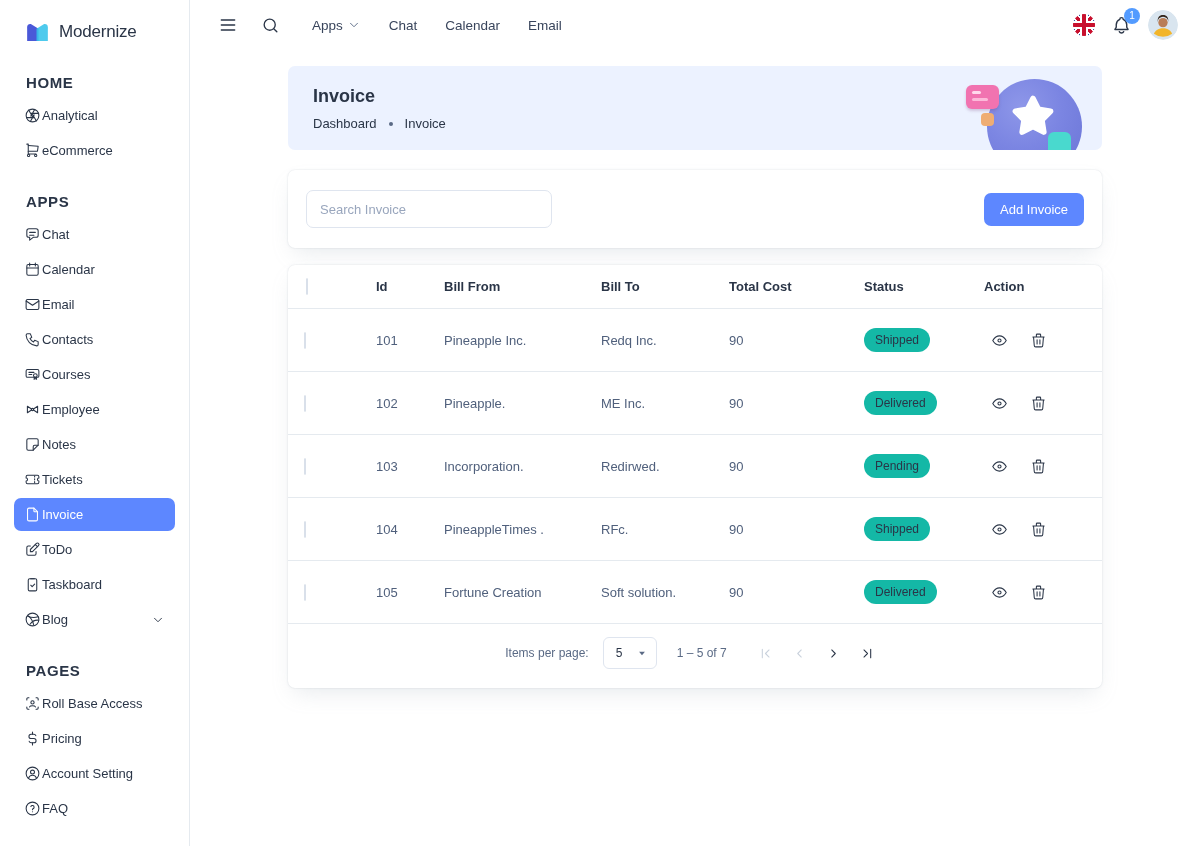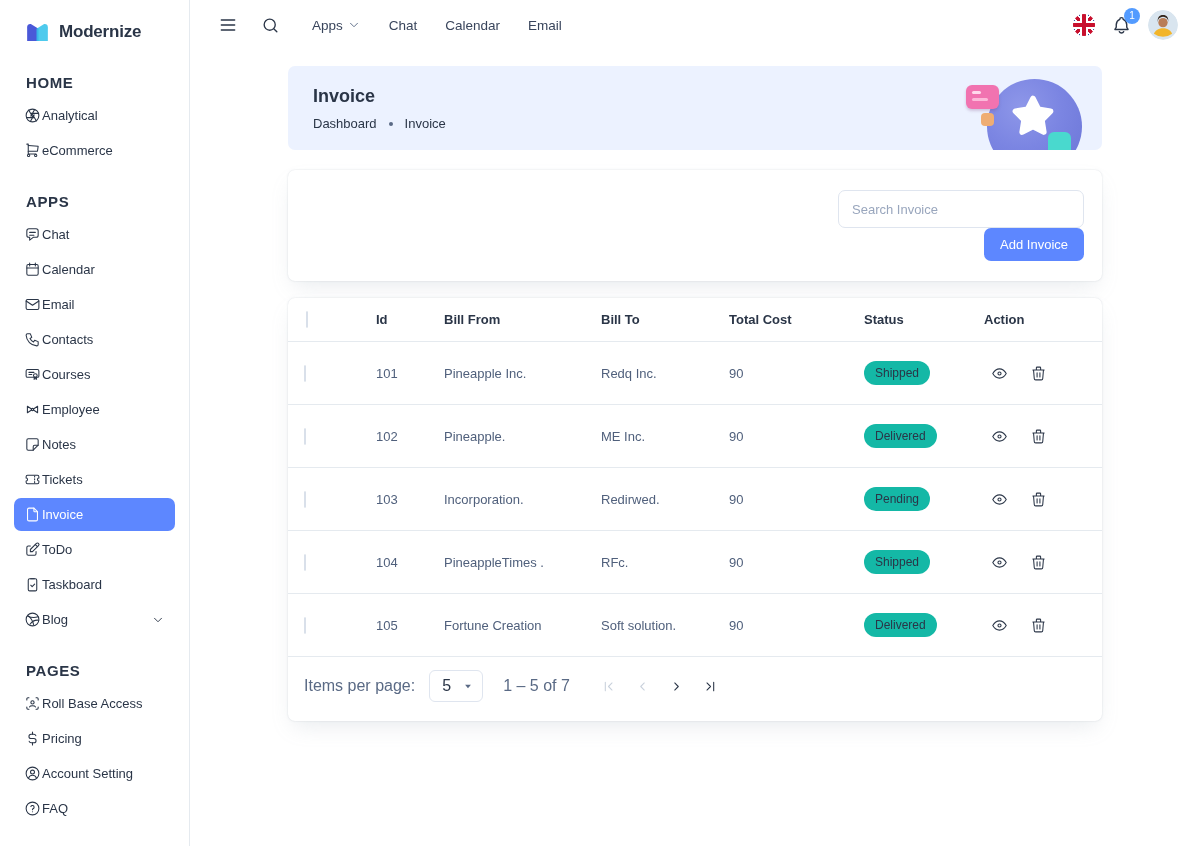--- a/index.html
+++ b/index.html
@@ -3,21 +3,21 @@
 <meta charset="utf-8">
 <style>
   * { margin:0; padding:0; box-sizing:border-box; }
   html,body { width:1200px; height:846px; overflow:hidden; background:#fff;
     font-family:"Liberation Sans", sans-serif; color:#2A3547; font-size:13px; }
   .app { display:flex; width:1200px; height:846px; }
 
   
   .sidebar { width:190px; min-width:190px; border-right:1px solid #e5eaef; padding:18px 14px 10px 14px; background:#fff; }
   .logo { display:flex; align-items:center; gap:8px; padding:2px 0 4px 10px; }
-  .logo-text { font-size:17px; font-weight:bold; color:#2A3547; letter-spacing:-0.2px; }
+  .logo-text { font-size:17px; font-weight:normal; color:#2A3547; letter-spacing:-0.2px; }
   .sec-label { font-size:15px; font-weight:bold; color:#2A3547; letter-spacing:0.6px; margin:26px 0 8px 12px; }
   .s-item { display:flex; align-items:center; gap:1px; padding:8px 10px; margin:2px 0; border-radius:7px; color:#2A3547; cursor:pointer; }
   .s-item .s-ic { display:flex; align-items:center; color:#2A3547; }
   .s-item.active { background:#5D87FF; color:#fff; }
   .s-item.active .s-ic { color:#fff; }
   .s-lbl { font-size:13px; }
   .s-chev { margin-left:auto; color:#2A3547; display:flex; }
   .ic { width:17px; height:17px; fill:none; stroke:currentColor; stroke-width:1.5; stroke-linecap:round; stroke-linejoin:round; }
   .ic-sm { width:14px; height:14px; fill:none; stroke:currentColor; stroke-width:1.6; stroke-linecap:round; stroke-linejoin:round; }
 
@@ -56,42 +56,42 @@
   .blob { position:absolute; right:20px; top:13px; width:95px; height:95px; border-radius:50%;
     background:radial-gradient(circle at 36% 30%, #8e97e9 0%, #7b85e2 45%, #6a74d6 100%); }
   .star { position:absolute; right:43px; top:26px; }
   .pink-card { position:absolute; right:103px; top:19px; width:33px; height:24px; border-radius:6px; background:#f173b0; box-shadow:0 2px 3px rgba(120,60,120,.25); }
   .pink-card::before { content:""; position:absolute; left:6px; top:6px; width:9px; height:3px; border-radius:2px; background:#ffd9ec; }
   .pink-card::after { content:""; position:absolute; left:6px; top:13px; width:16px; height:3px; border-radius:2px; background:#fcb9d9; }
   .orange-sq { position:absolute; right:108px; top:47px; width:13px; height:13px; border-radius:4px; background:#efad73; }
   .teal-sq { position:absolute; right:31px; top:66px; width:23px; height:26px; border-radius:6px; background:#49d9ce; }
 
   .card { background:#fff; border-radius:7px; box-shadow:0 0 2px rgba(145,158,171,.35), 0 10px 22px -6px rgba(145,158,171,.22); }
-  .toolbar-card { margin-top:20px; padding:20px 18px; display:flex; align-items:flex-end; justify-content:space-between;flex-direction:column; }
+  .toolbar-card { margin-top:20px; padding:20px 18px; display:flex; align-items:center; justify-content:space-between; }
   .search-input { width:246px; height:38px; border:1px solid #dfe5ef; border-radius:7px; padding:0 13px; font-size:13px;
     font-family:"Liberation Sans", sans-serif; color:#2A3547; outline:none; }
   .search-input::placeholder { color:#99a6bd; }
   .btn-primary { background:#5D87FF; color:#fff; border:none; border-radius:7px; padding:9px 16px; font-size:13px;
     font-family:"Liberation Sans", sans-serif; cursor:pointer; }
 
   .table-card { margin-top:17px; padding-bottom:4px; }
   table { width:100%; border-collapse:collapse; table-layout:fixed; }
   col.c-check{width:72px;} col.c-id{width:68px;} col.c-from{width:157px;} col.c-to{width:128px;}
   col.c-total{width:135px;} col.c-status{width:120px;} col.c-action{width:auto;}
   th { text-align:left; font-size:13px; font-weight:bold; color:#2A3547; padding:14px 16px; }
   td { font-size:13px; color:#50607c; padding:16px; }
   thead tr { border-bottom:1px solid #e5eaef; }
   tbody tr { border-bottom:1px solid #e5eaef; height:57px; }
   .cb { width:17px; height:17px; border:1.5px solid #d9e0ea; border-radius:4px; background:#fff; cursor:pointer; }
   th .cb { margin-left:2px; }
   .pill { display:inline-block; background:#14b8a6; color:#2A3547; font-size:12px; padding:5px 11px; border-radius:999px; }
   .act-btn { display:inline-flex; align-items:center; justify-content:center; width:30px; height:30px; border:none; background:transparent; color:#2A3547; cursor:pointer; border-radius:50%; }
   .act-btn + .act-btn { margin-left:6px; }
 
-  .pager { display:flex; align-items:center; justify-content:flex-start; padding:12px 16px 14px 16px; color:#5A6A85; font-size:16px; }
+  .pager { display:flex; align-items:center; justify-content:center; padding:12px 16px 14px 16px; color:#5A6A85; font-size:12px; }
   .ipp-select { display:flex; align-items:center; justify-content:space-between; width:54px; height:32px; border:1px solid #dfe5ef;
     border-radius:6px; padding:0 7px 0 12px; margin:0 20px 0 14px; cursor:pointer; color:#2A3547; }
   .range { margin-right:22px; }
   .pg-btn { display:inline-flex; align-items:center; justify-content:center; width:34px; height:34px; border:none; background:transparent; cursor:pointer; color:#2A3547; }
   .pg-btn.disabled { color:#c9d1dc; cursor:default; }
 </style>
 </head>
 <body>
 
 <div class="app">

